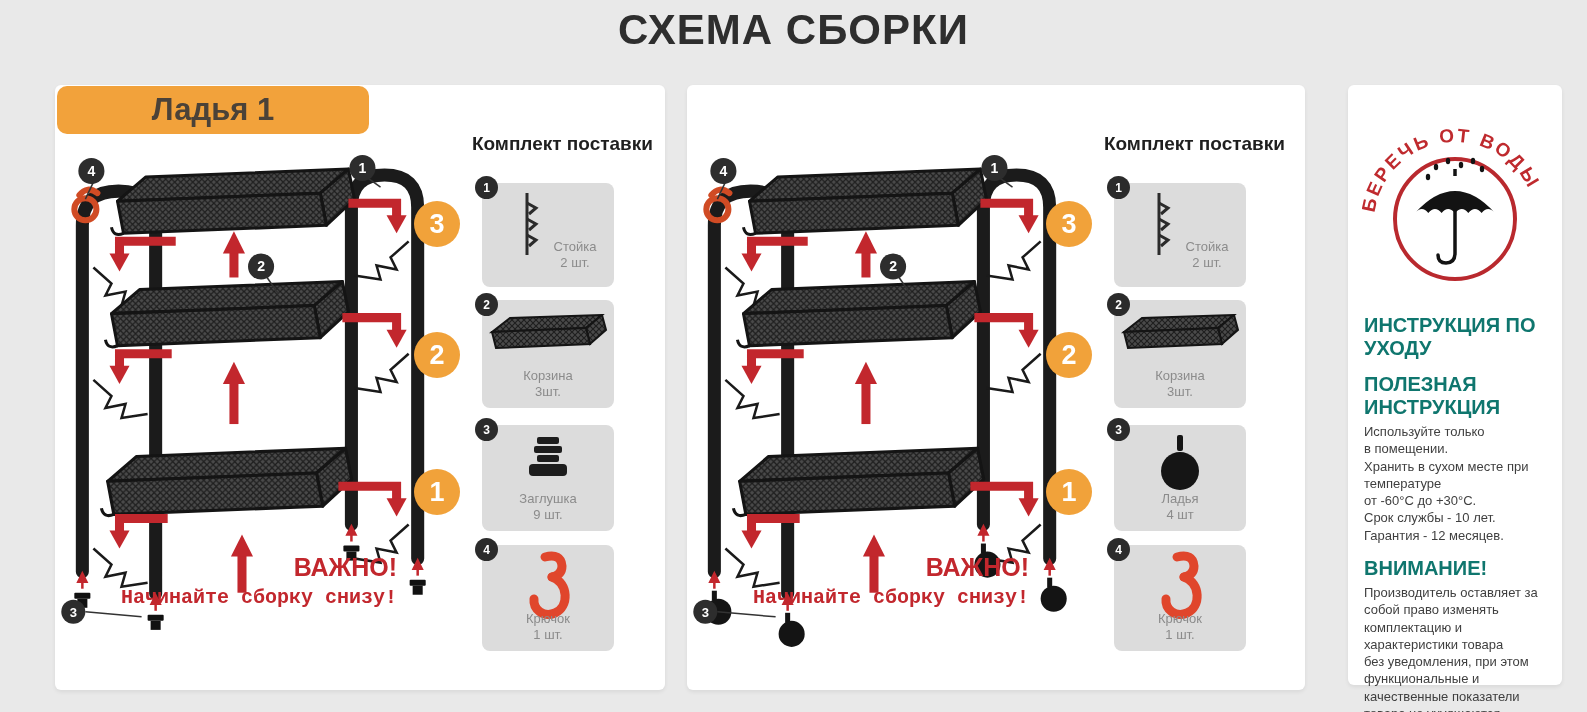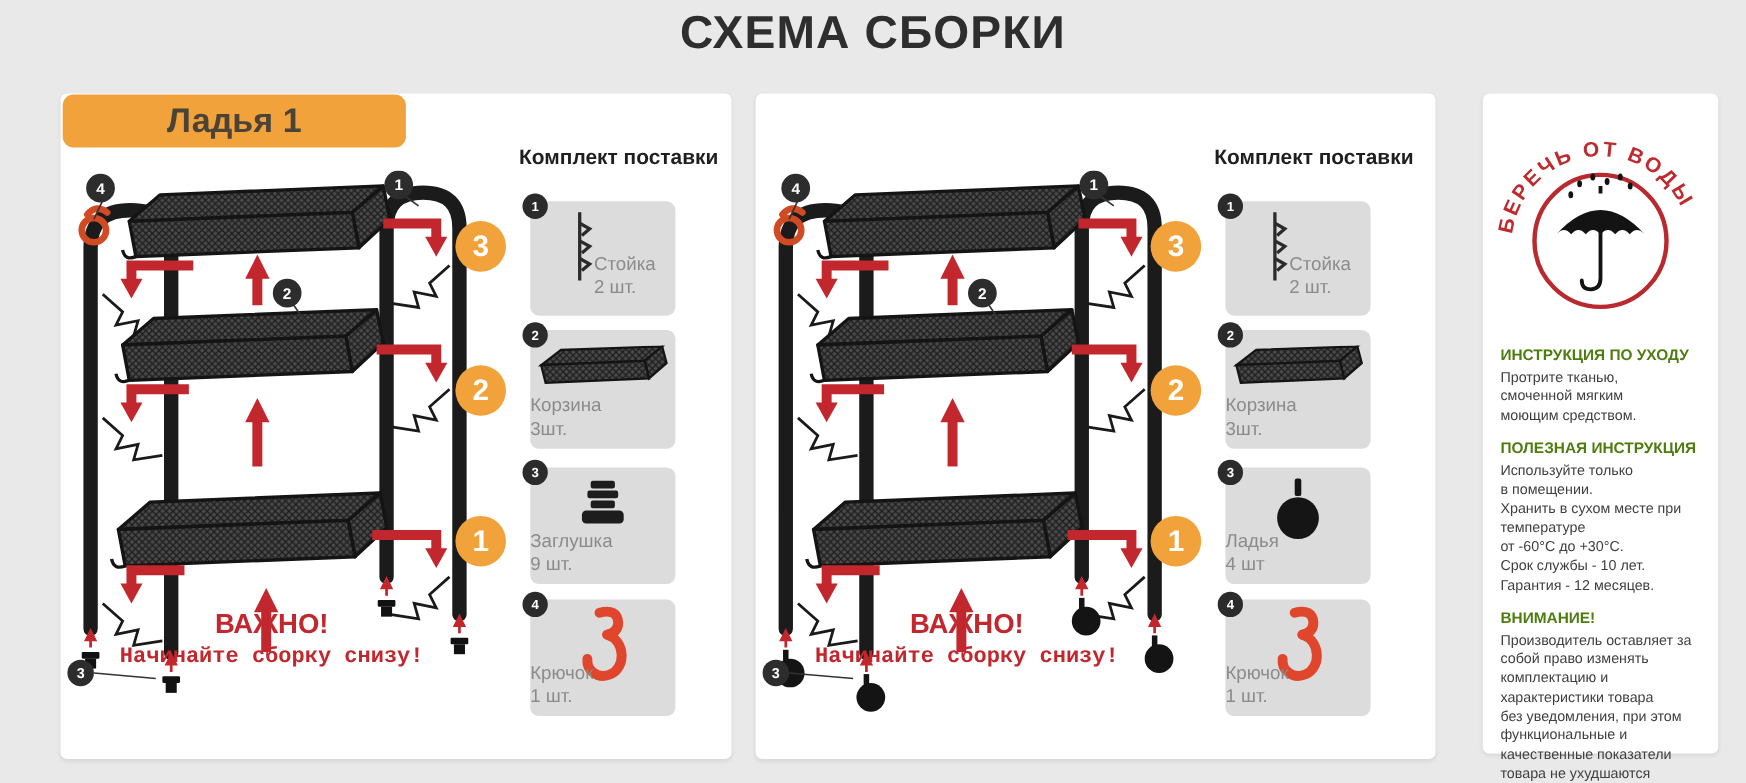--- a/index.html
+++ b/index.html
@@ -35,42 +35,42 @@
   .part-card{
     position:absolute;left:427px;width:132px;height:104px;
     background:#dcdcdc;border-radius:8px;
   }
   .part-card .badge{
     position:absolute;left:-7px;top:-7px;width:23px;height:23px;border-radius:50%;
     background:#2b2b2b;color:#fff;font-size:12px;font-weight:bold;
     display:flex;align-items:center;justify-content:center;
   }
   .part-label{
-    position:absolute;left:0;bottom:8px;width:100%;
-    font-size:17px;color:#8b8b8b;line-height:1.25;
+    position:absolute;left:0;bottom:8px;width:100%;text-align:center;
+    font-size:13px;color:#8b8b8b;line-height:1.25;
   }
   .part-card.row-layout .part-label{left:auto;right:4px;bottom:16px;width:70px;}
   .part-icon{position:absolute;left:0;top:6px;width:100%;display:flex;justify-content:center;}
   .part-card.row-layout .part-icon{left:30px;top:6px;width:40px;}
   .tier-badge{
     position:absolute;left:359px;width:46px;height:46px;border-radius:50%;
     background:#f1a23a;color:#fff;font-size:27px;font-weight:bold;
     display:flex;align-items:center;justify-content:center;
   }
   .warning{
-    position:absolute;left:42px;top:468px;width:300px;text-align:center;
+    position:absolute;left:42px;top:468px;width:300px;text-align:right;
     color:#c2272d;font-weight:bold;
   }
   .warning .w1{font-size:25px;margin-bottom:4px;}
   .warning .w2{font-size:20px;font-family:Liberation Mono, monospace;}
   
   #panel-care{padding:0;}
   .emblem-wrap{margin:16px auto 0 auto;width:186px;height:200px;}
   .care-section{margin:13px 16px 0 16px;}
-  .care-section h3{margin:0 0 4px 0;font-size:14px;font-weight:bold;color:#4d7c0f;}
+  .care-section h3{margin:0 0 4px 0;font-size:20px;font-weight:bold;color:#0f766e;}
   .care-section p{margin:0;font-size:13px;color:#3f3f3f;line-height:1.33;white-space:pre-line;}
   .hidden-defs{position:absolute;width:0;height:0;overflow:hidden;}
 </style>
 </head>
 <body>
 
 <svg class="hidden-defs" aria-hidden="true">
   <defs>
     <pattern id="mesh" patternUnits="userSpaceOnUse" width="6" height="6">
       <rect width="6" height="6" fill="#4a4a4a"></rect>
@@ -417,23 +417,20 @@
         <ellipse cx="99" cy="64" rx="2.2" ry="3.2"></ellipse>
         <ellipse cx="111" cy="60" rx="2.2" ry="3.2"></ellipse>
         <ellipse cx="120" cy="68" rx="2.2" ry="3.2"></ellipse>
         <ellipse cx="66" cy="76" rx="2.2" ry="3.2"></ellipse>
       </g>
     </svg>
   </div>
 
   <div class="care-section">
     <h3>ИНСТРУКЦИЯ ПО УХОДУ</h3>
-    <p>Протрите тканью,
-смоченной мягким
-моющим средством.</p>
   </div>
   <div class="care-section">
     <h3>ПОЛЕЗНАЯ ИНСТРУКЦИЯ</h3>
     <p>Используйте только
 в помещении.
 Хранить в сухом месте при
 температуре
 от -60°С до +30°С.
 Срок службы - 10 лет.
 Гарантия - 12 месяцев.</p>

